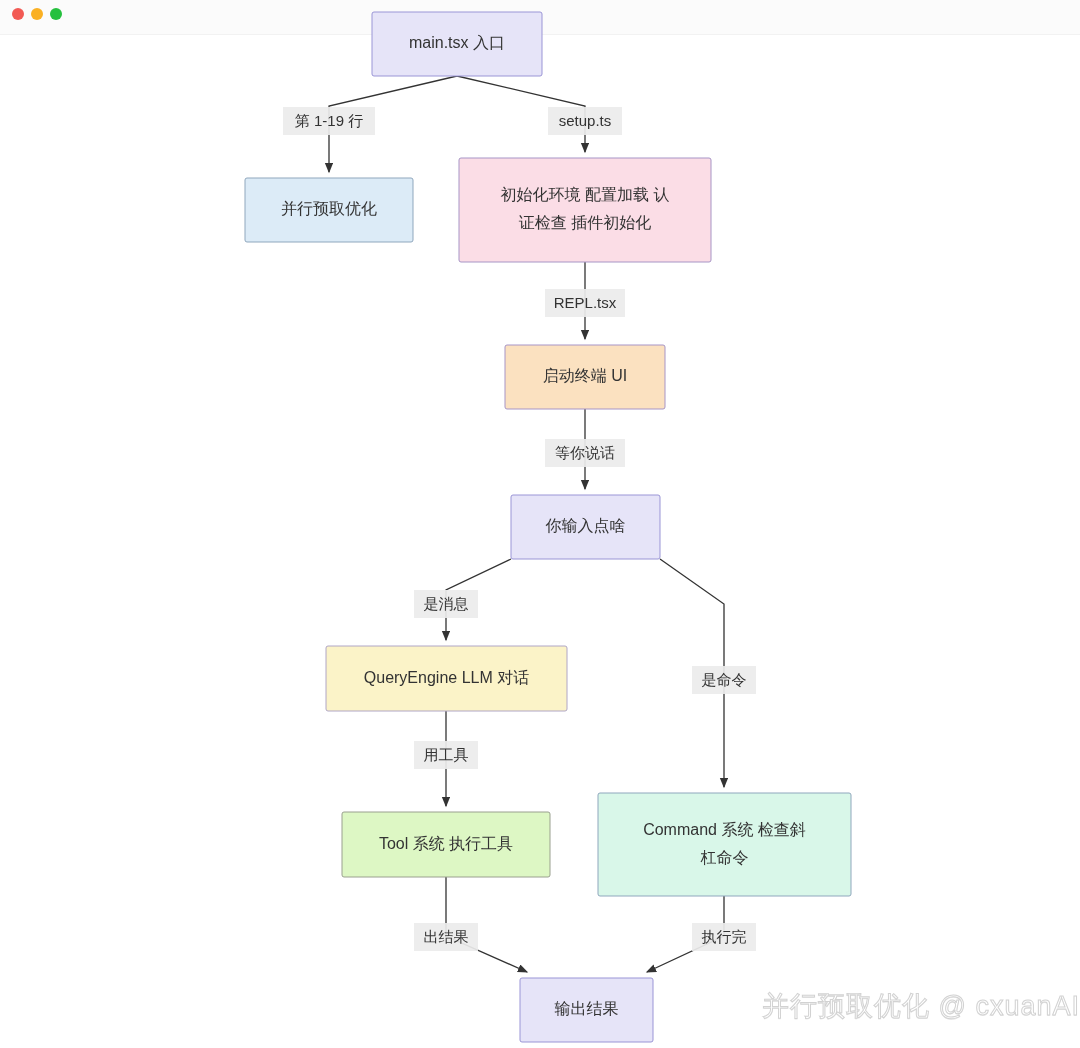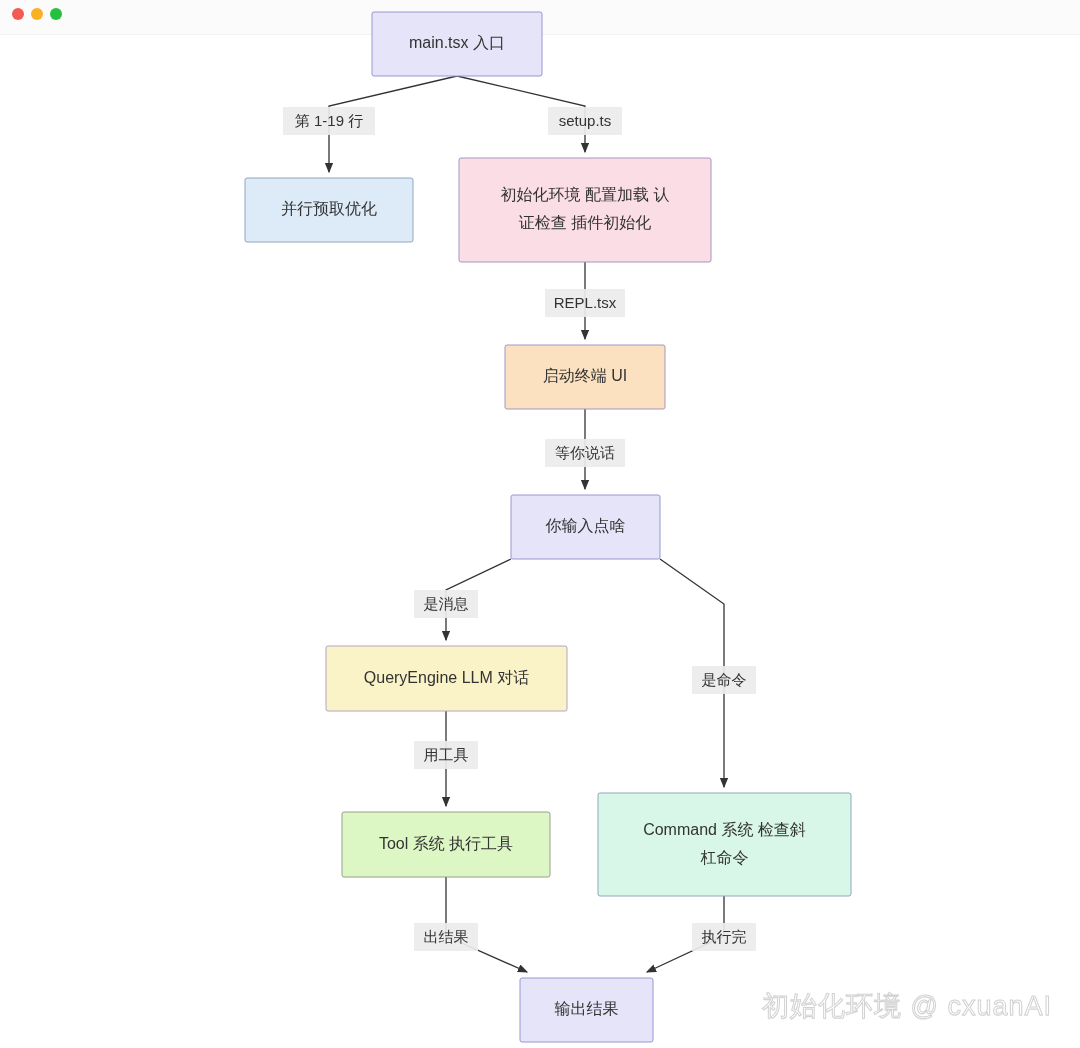--- a/index.html
+++ b/index.html
@@ -194,15 +194,15 @@
             <text x="446" y="938" class="edge-label-text">出结果</text>
           </g>
           <g>
             <rect x="692" y="923" width="64" height="28" class="edge-label-bg"></rect>
             <text x="724" y="938" class="edge-label-text">执行完</text>
           </g>
         </g>
     </svg>
   </div>
 
-  <div id="watermark">初始化环境 @ cxuanAI</div>
+  <div id="watermark">并行预取优化 @ cxuanAI</div>
 
 </div>
 
 </body></html>

